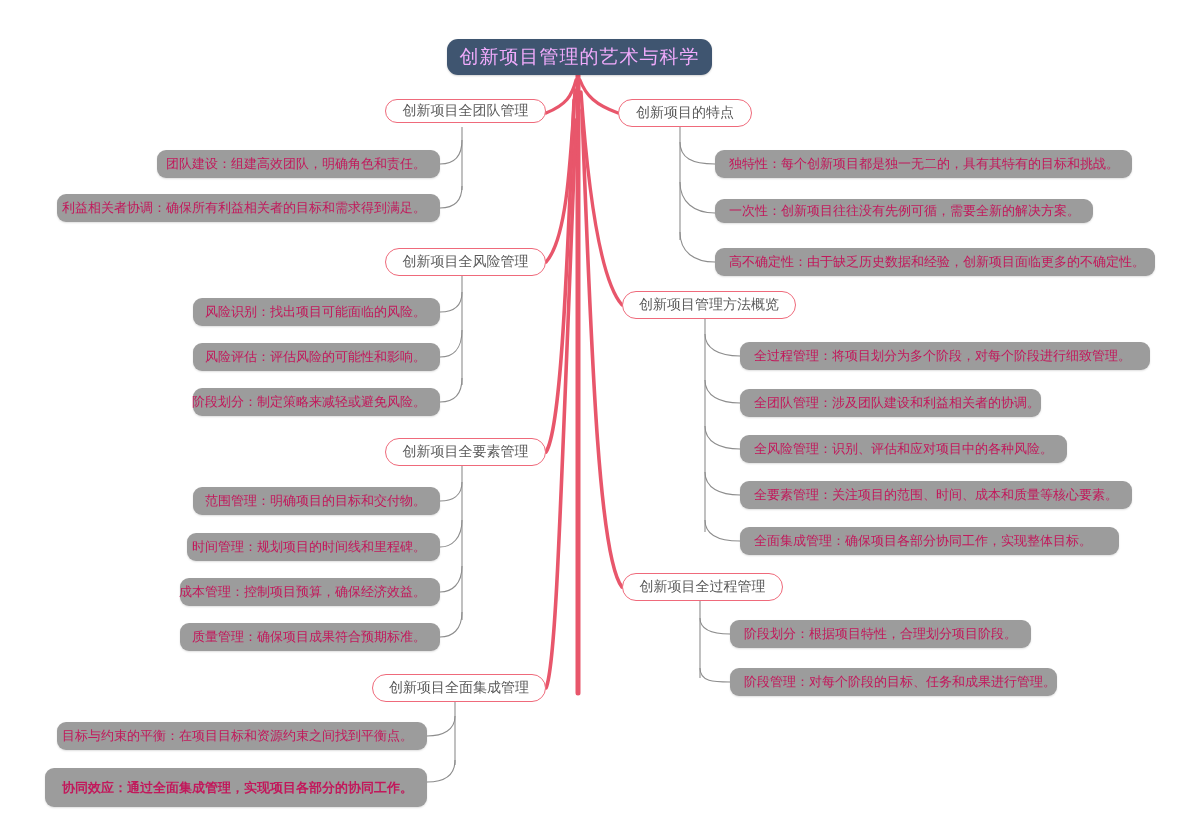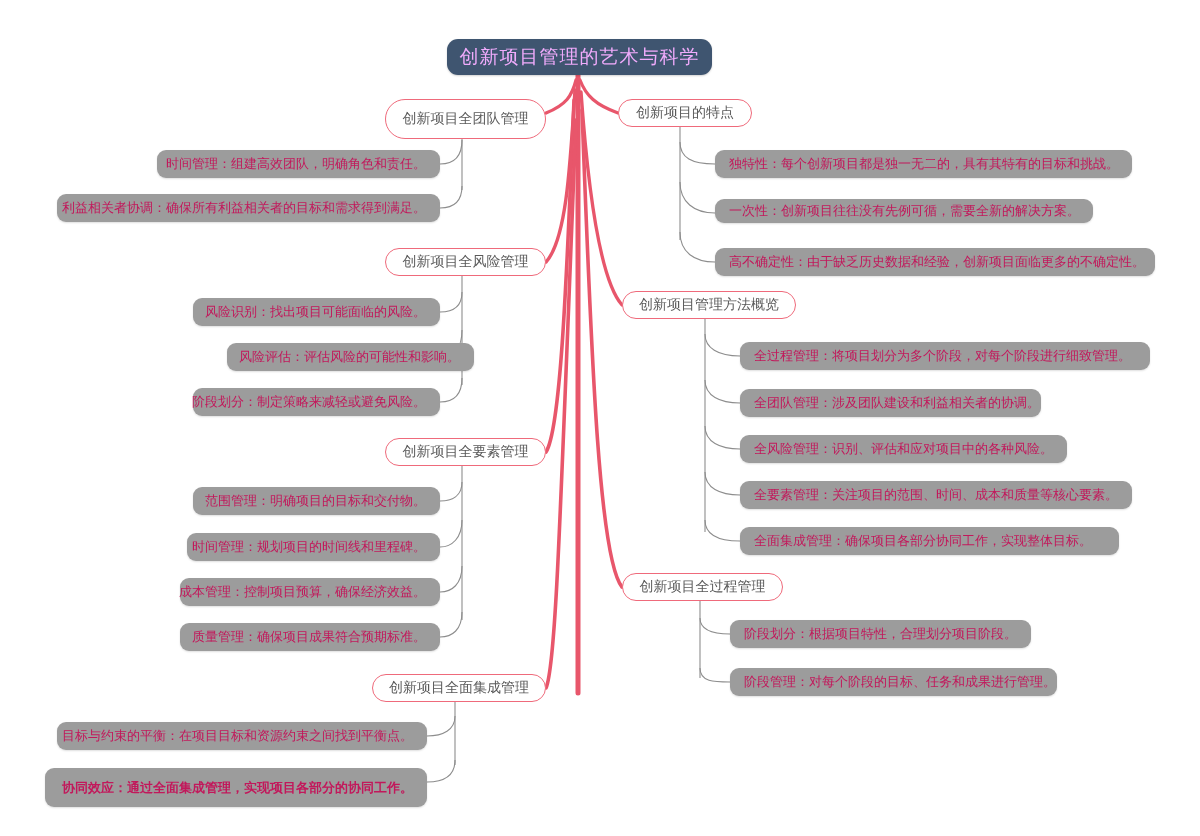--- a/index.html
+++ b/index.html
@@ -125,31 +125,31 @@
 
       <path d="M700,601 L700,678"></path>
       <path d="M700,618 C700,630 714,634 730,634"></path>
       <path d="M700,668 C700,682 714,682 730,682"></path>
     </g>
   </svg>
 
   <div class="root-node" id="root-node" style="left: 447px; top: 39px; width: 265px; height: 36px;">创新项目管理的艺术与科学</div>
 
   <div id="nodes-layer">
-      <div class="branch-node" style="left: 385px; top: 99px; width: 161px; height: 40px;">创新项目全团队管理</div>
+      <div class="branch-node" style="left: 385px; top: 99px; width: 161px; height: 24px;">创新项目全团队管理</div>
       <div class="branch-node" style="left: 385px; top: 248px; width: 161px; height: 28px;">创新项目全风险管理</div>
       <div class="branch-node" style="left: 385px; top: 438px; width: 161px; height: 28px;">创新项目全要素管理</div>
       <div class="branch-node" style="left: 372px; top: 674px; width: 174px; height: 28px;">创新项目全面集成管理</div>
       <div class="branch-node" style="left: 618px; top: 99px; width: 134px; height: 28px;">创新项目的特点</div>
       <div class="branch-node" style="left: 622px; top: 291px; width: 174px; height: 28px;">创新项目管理方法概览</div>
       <div class="branch-node" style="left: 622px; top: 573px; width: 161px; height: 28px;">创新项目全过程管理</div>
-      <div class="leaf-node align-right" style="left: 157px; top: 150px; width: 283px; height: 28px;">时间管理：组建高效团队，明确角色和责任。</div>
+      <div class="leaf-node align-right" style="left: 157px; top: 150px; width: 283px; height: 28px;">团队建设：组建高效团队，明确角色和责任。</div>
       <div class="leaf-node align-right" style="left: 57px; top: 194px; width: 383px; height: 28px;">利益相关者协调：确保所有利益相关者的目标和需求得到满足。</div>
       <div class="leaf-node align-right" style="left: 193px; top: 298px; width: 247px; height: 28px;">风险识别：找出项目可能面临的风险。</div>
-      <div class="leaf-node align-right" style="left: 193px; top: 343px; width: 247px; height: 28px; margin-left: 34px;">风险评估：评估风险的可能性和影响。</div>
+      <div class="leaf-node align-right" style="left: 193px; top: 343px; width: 247px; height: 28px;">风险评估：评估风险的可能性和影响。</div>
       <div class="leaf-node align-right" style="left: 193px; top: 388px; width: 247px; height: 28px;">阶段划分：制定策略来减轻或避免风险。</div>
       <div class="leaf-node align-right" style="left: 193px; top: 487px; width: 247px; height: 28px;">范围管理：明确项目的目标和交付物。</div>
       <div class="leaf-node align-right" style="left: 187px; top: 533px; width: 253px; height: 28px;">时间管理：规划项目的时间线和里程碑。</div>
       <div class="leaf-node align-right" style="left: 180px; top: 578px; width: 260px; height: 28px;">成本管理：控制项目预算，确保经济效益。</div>
       <div class="leaf-node align-right" style="left: 180px; top: 623px; width: 260px; height: 28px;">质量管理：确保项目成果符合预期标准。</div>
       <div class="leaf-node align-right" style="left: 57px; top: 722px; width: 370px; height: 28px;">目标与约束的平衡：在项目目标和资源约束之间找到平衡点。</div>
       <div class="leaf-node align-right" style="left: 45px; top: 768px; width: 382px; height: 39px; font-weight: bold;">协同效应：通过全面集成管理，实现项目各部分的协同工作。</div>
       <div class="leaf-node align-left" style="left: 715px; top: 150px; width: 417px; height: 28px;">独特性：每个创新项目都是独一无二的，具有其特有的目标和挑战。</div>
       <div class="leaf-node align-left" style="left: 715px; top: 199px; width: 378px; height: 24px;">一次性：创新项目往往没有先例可循，需要全新的解决方案。</div>
       <div class="leaf-node align-left" style="left: 715px; top: 248px; width: 440px; height: 28px;">高不确定性：由于缺乏历史数据和经验，创新项目面临更多的不确定性。</div>

